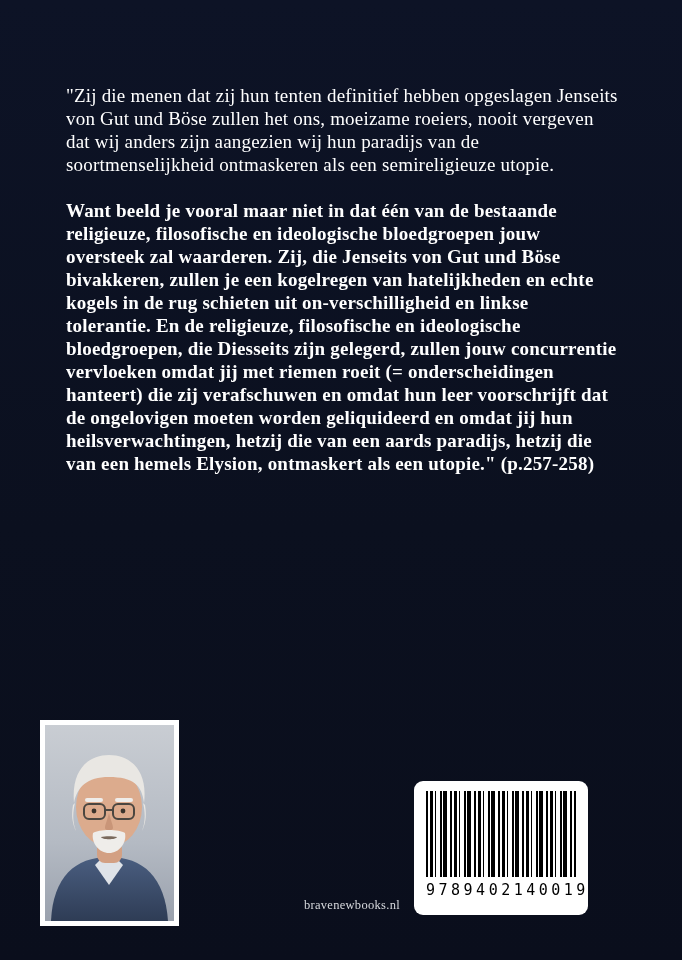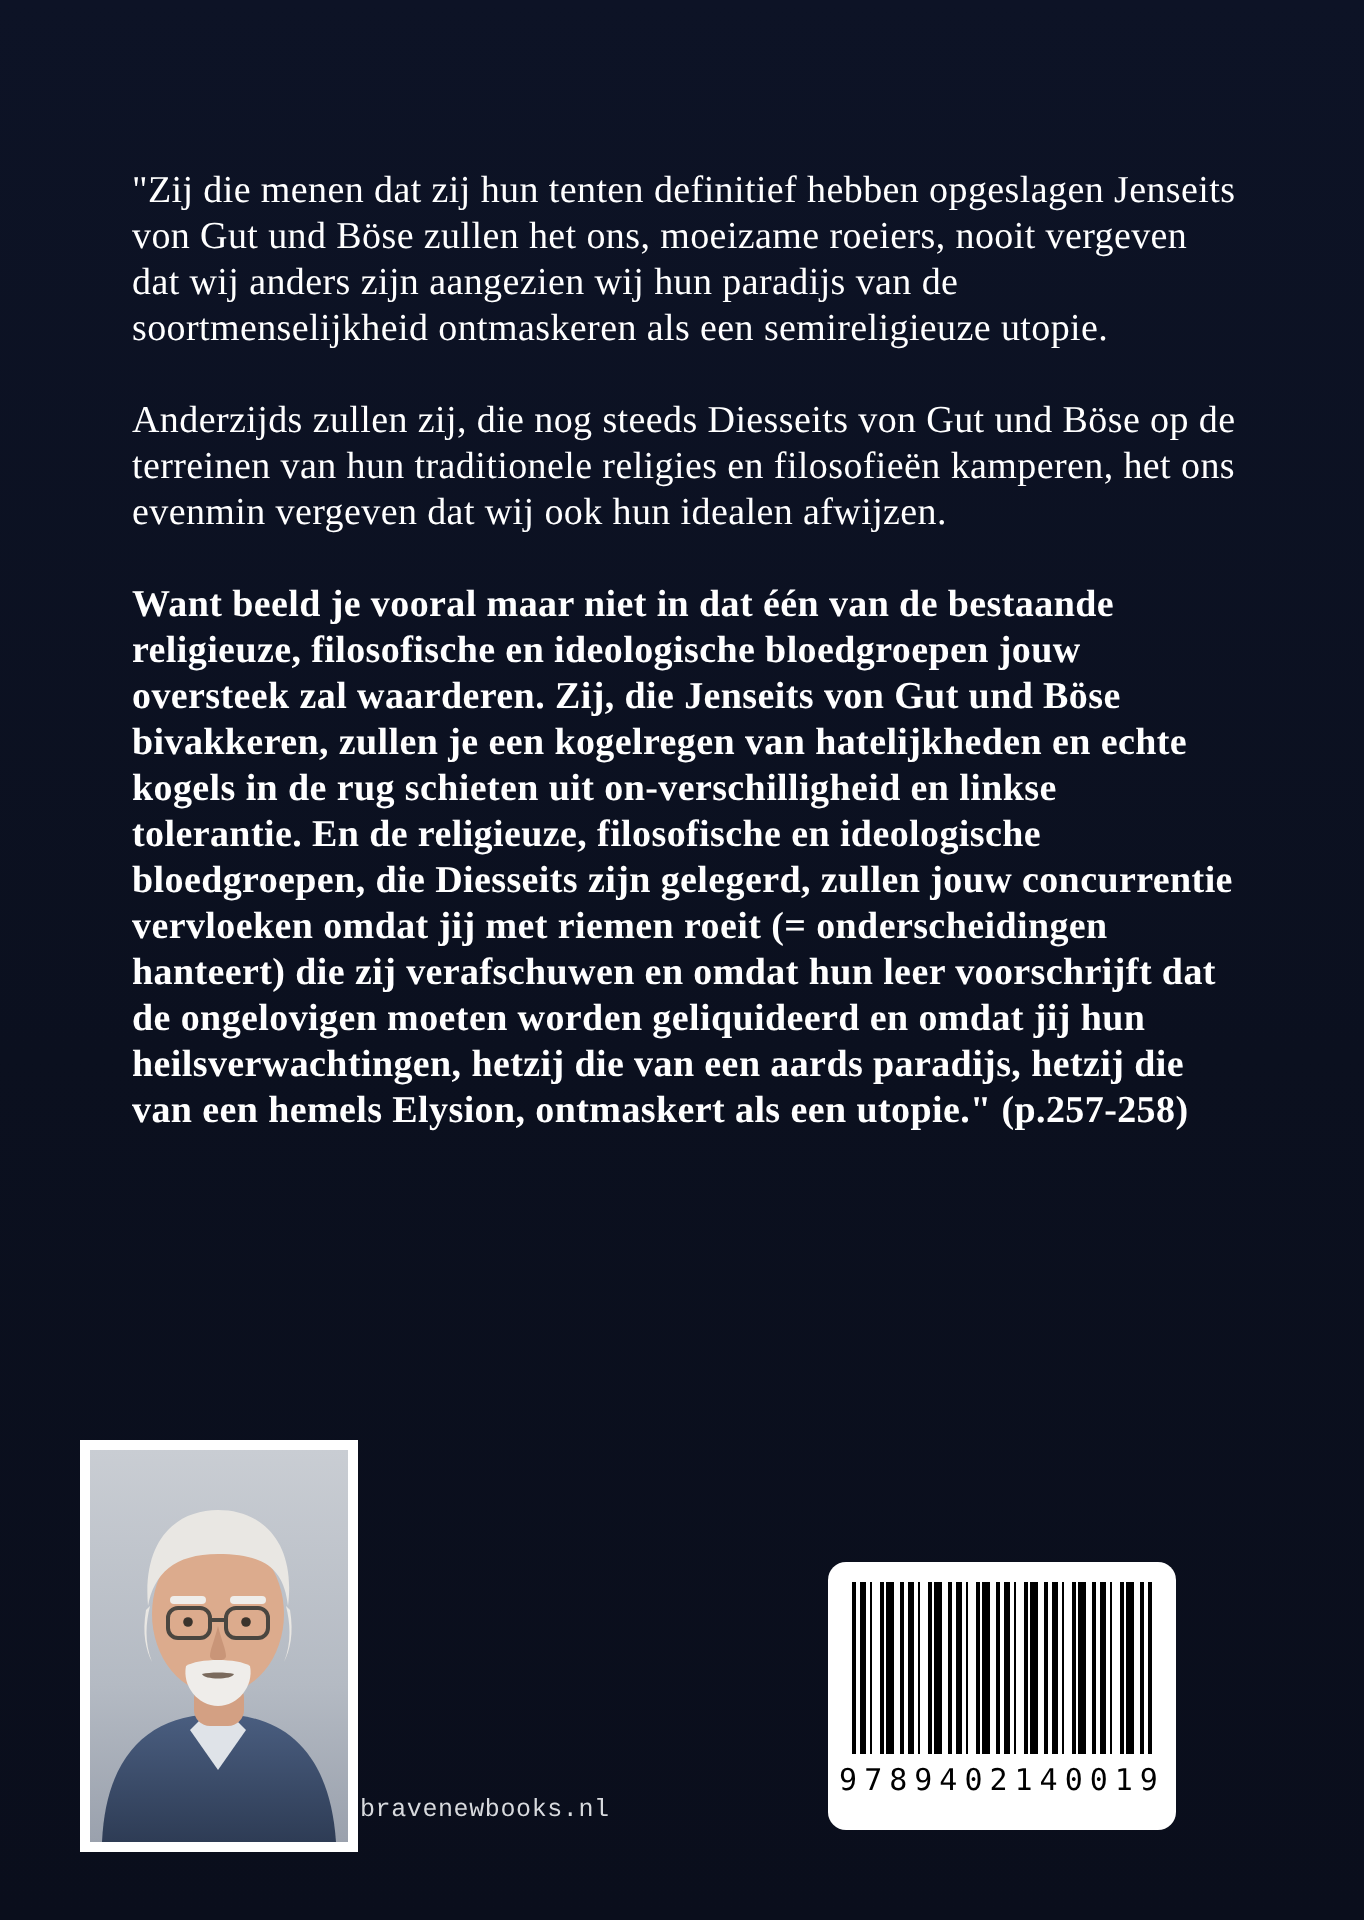--- a/index.html
+++ b/index.html
@@ -37,39 +37,39 @@
     background: #ffffff;
     padding: 5px;
   }
   .author-photo-frame svg { display: block; width: 100%; height: 100%; }
 
   .publisher-url {
     position: absolute;
     left: 180px;
     top: 898px;
     width: 220px;
-    text-align: left;
+    text-align: right;
     color: #d8dade;
-    font-family: Liberation Mono, monospace;
+    font-family: Liberation Serif, serif;
     font-size: 12.5px;
     letter-spacing: 0.3px;
   }
 
   .barcode-box {
     position: absolute;
     left: 414px;
     top: 781px;
     width: 174px;
     height: 134px;
     background: #ffffff;
     border-radius: 9px;
     padding: 10px 12px 6px 12px;
     display: flex;
     flex-direction: column;
-    align-items: center;
+    align-items: flex-start;
   }
   .barcode-bars {
     width: 150px;
     height: 86px;
     background:
       repeating-linear-gradient(90deg,
         #000 0px, #000 2px,
         #fff 2px, #fff 4px,
         #000 4px, #000 7px,
         #fff 7px, #fff 9px,
@@ -89,21 +89,20 @@
     white-space: nowrap;
   }
 </style>
 </head>
 <body>
 
 <div class="cover">
 
   <div class="quote-block">
     <p>"Zij die menen dat zij hun tenten definitief hebben opgeslagen Jenseits von Gut und Böse zullen het ons, moeizame roeiers, nooit vergeven dat wij anders zijn aangezien wij hun paradijs van de soortmenselijkheid ontmaskeren als een semireligieuze utopie.</p>
-    <p>Anderzijds zullen zij, die nog steeds Diesseits von Gut und Böse op de terreinen van hun traditionele religies en filosofieën kamperen, het ons evenmin vergeven dat wij ook hun idealen afwijzen.</p>
     <p>Want beeld je vooral maar niet in dat één van de bestaande religieuze, filosofische en ideologische bloedgroepen jouw oversteek zal waarderen. Zij, die Jenseits von Gut und Böse bivakkeren, zullen je een kogelregen van hatelijkheden en echte kogels in de rug schieten uit on-verschilligheid en linkse tolerantie. En de religieuze, filosofische en ideologische bloedgroepen, die Diesseits zijn gelegerd, zullen jouw concurrentie vervloeken omdat jij met riemen roeit (= onderscheidingen hanteert) die zij verafschuwen en omdat hun leer voorschrijft dat de ongelovigen moeten worden geliquideerd en omdat jij hun heilsverwachtingen, hetzij die van een aards paradijs, hetzij die van een hemels Elysion, ontmaskert als een utopie." (p.257-258)</p>
   </div>
 
   <div class="author-photo-frame">
     <svg viewBox="0 0 129 196" preserveAspectRatio="none">
       <defs>
         <linearGradient id="bgGrad" x1="0" y1="0" x2="0" y2="1">
           <stop offset="0" stop-color="#c9cdd3"></stop>
           <stop offset="0.6" stop-color="#b4bac3"></stop>
           <stop offset="1" stop-color="#9aa1ad"></stop>

